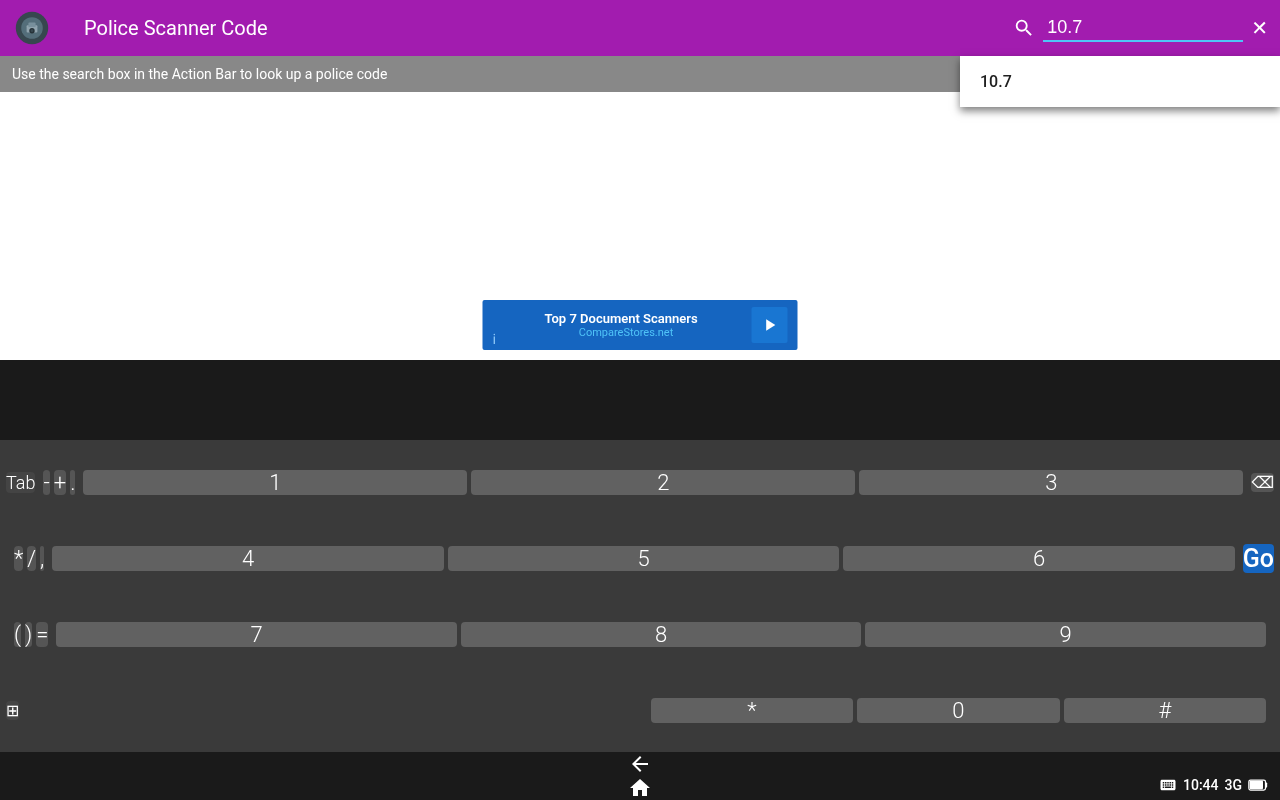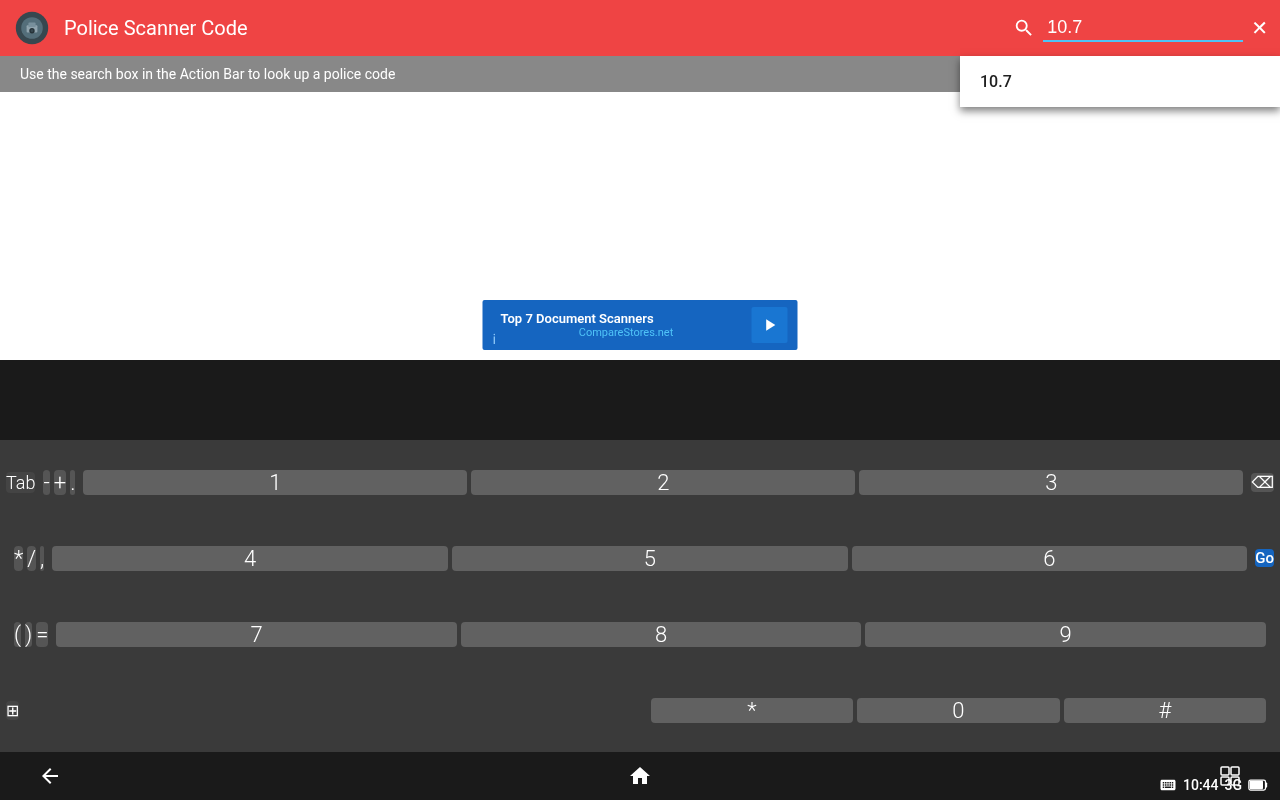--- a/index.html
+++ b/index.html
@@ -9,26 +9,27 @@
       background: #1a1a1a;
       font-family: 'Roboto', Arial, sans-serif;
       overflow: hidden;
       position: relative;
     }
 
     
     #action-bar {
       width: 100%;
       height: 56px;
-      background: #ef4444;
+      background: #a21caf;
       display: flex;
       align-items: center;
       padding: 0 12px;
       position: relative;
       z-index: 10;
+      gap: 20px;
     }
     #app-icon {
       width: 40px;
       height: 40px;
       margin-right: 12px;
       display: flex;
       align-items: center;
       justify-content: center;
     }
     #app-icon svg {
@@ -96,21 +97,21 @@
       margin-top: 2px;
     }
 
     
     #info-bar {
       width: 100%;
       height: 36px;
       background: #888888;
       display: flex;
       align-items: center;
-      padding: 0 20px;
+      padding: 0 12px;
     }
     #info-text {
       color: #ffffff;
       font-size: 14px;
     }
 
     
     #main-content {
       width: 100%;
       background: #ffffff;
@@ -141,20 +142,21 @@
       left: 10px;
     }
     #ad-text-area {
       flex: 1;
       padding-left: 8px;
     }
     #ad-title {
       color: #ffffff;
       font-size: 13px;
       font-weight: 600;
+      margin-left: 44px;
     }
     #ad-url {
       color: #4fc3f7;
       font-size: 11px;
       text-align: center;
     }
     #ad-arrow-btn {
       width: 36px;
       height: 36px;
       background: #1976d2;
@@ -184,20 +186,21 @@
     #nav-bar {
       position: absolute;
       bottom: 0;
       width: 100%;
       height: 48px;
       background: #1a1a1a;
       display: flex;
       align-items: center;
       justify-content: space-between;
       padding: 0 20px;
+      flex-direction: column;
     }
     .nav-btn {
       color: #ffffff;
       font-size: 20px;
       cursor: pointer;
       display: flex;
       align-items: center;
       justify-content: center;
       width: 60px;
       height: 40px;
@@ -259,21 +262,21 @@
 
     .key-backspace {
       background: #555555;
       flex: 1.5;
       font-size: 18px;
     }
 
     .key-go {
       background: #1565c0;
       flex: 1.5;
-      font-size: 15px;
+      font-size: 25px;
       font-weight: 500;
     }
 
     .key-symbols {
       background: #444444;
       flex: 1.2;
       font-size: 18px;
     }
 
     .key-num {

